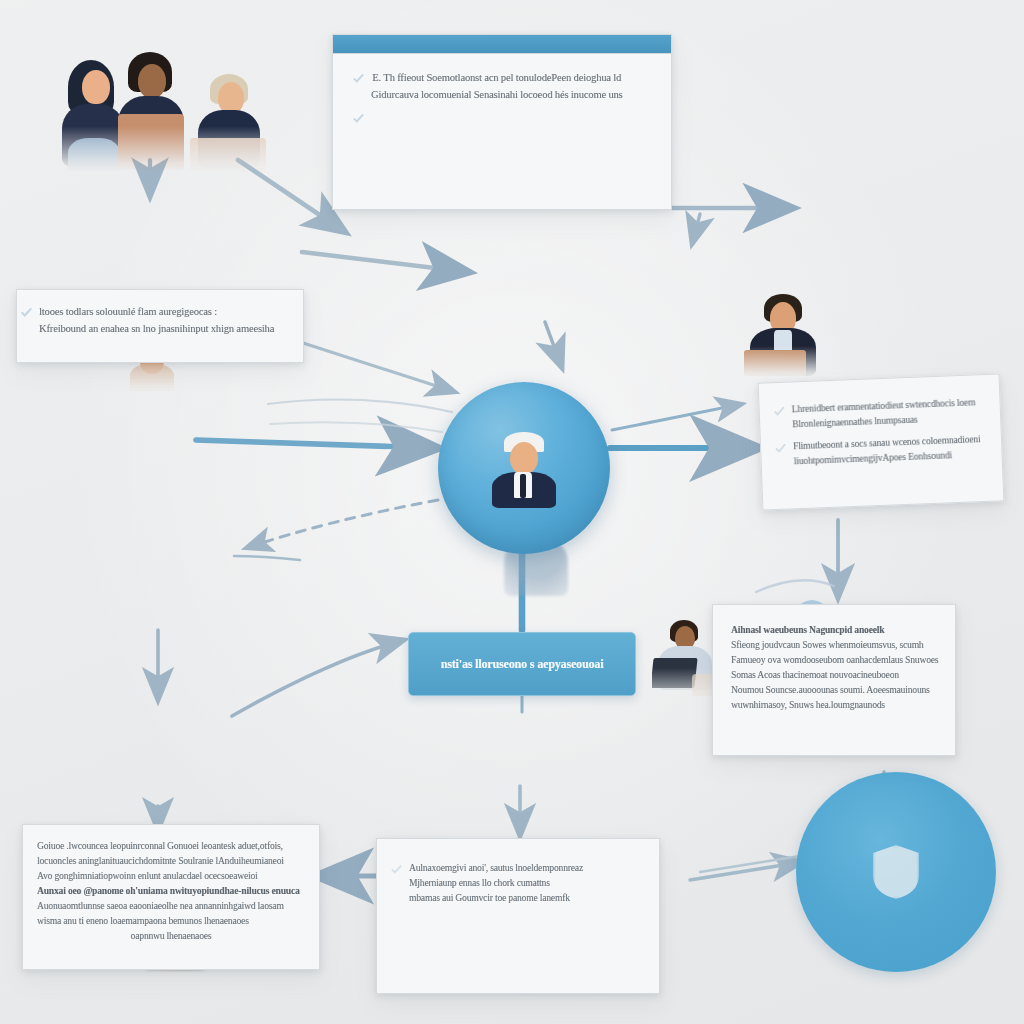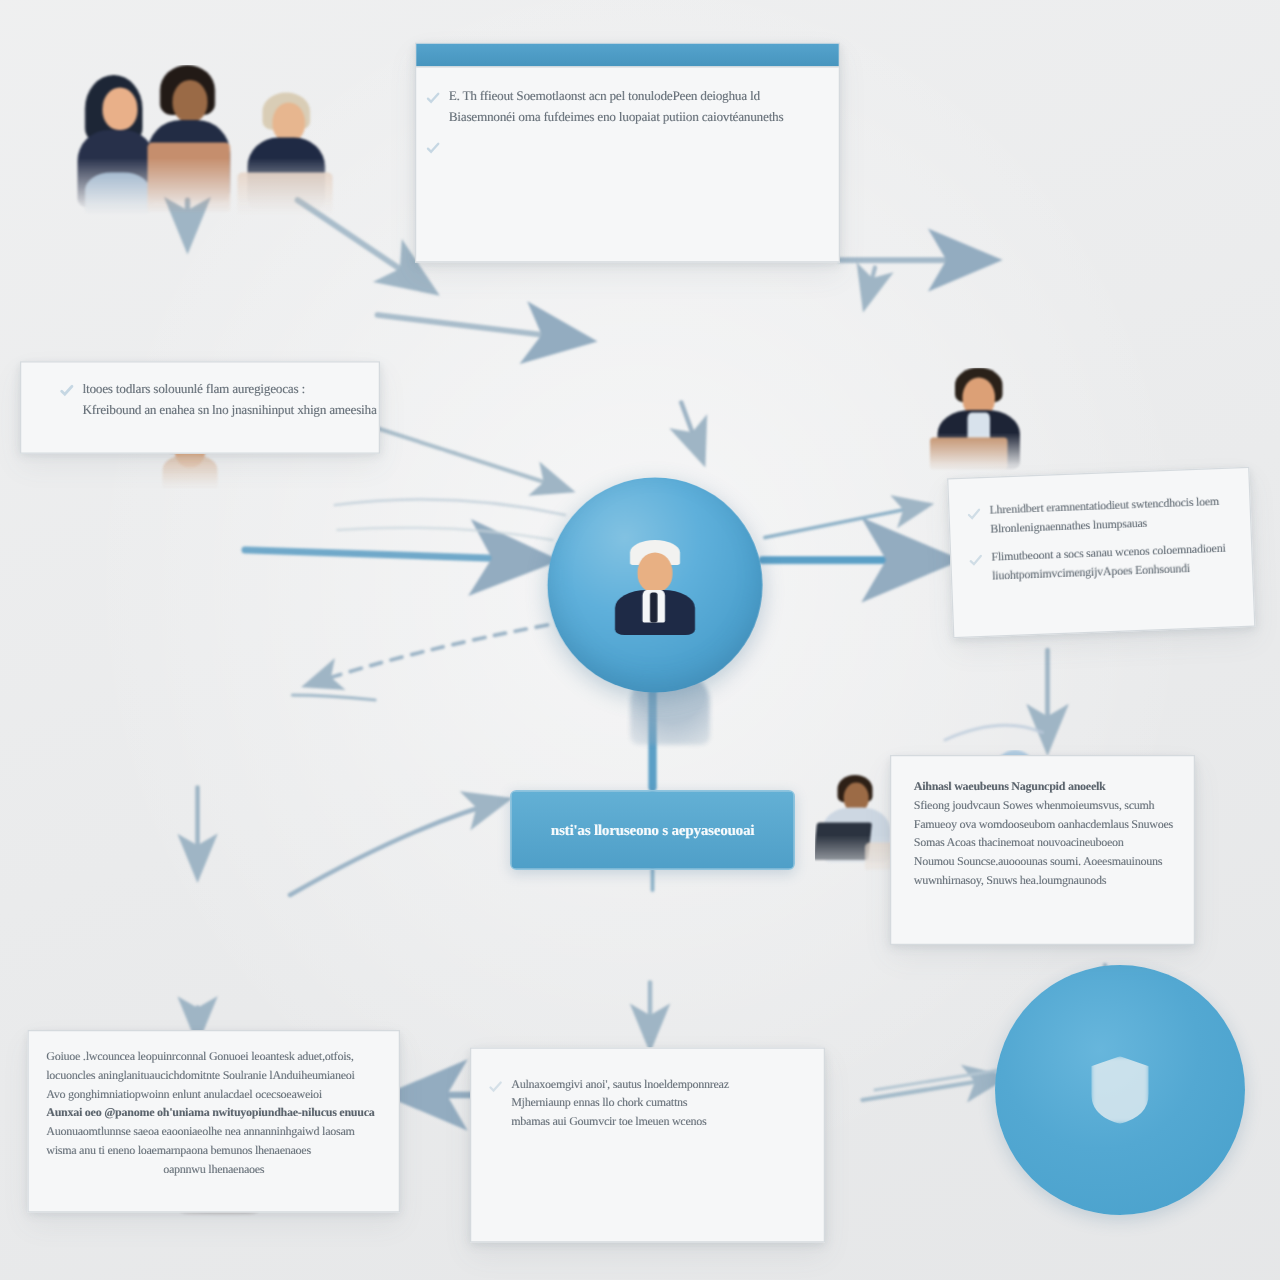--- a/index.html
+++ b/index.html
@@ -300,48 +300,48 @@
   <div id="hub-banner">
     <span class="ptxt">nsti'as lloruseono s aepyaseouoai</span>
   </div>
 
   <div id="shield-circle">
     <div class="shield"></div>
   </div>
 
   <div class="card" style="left:332px; top:34px; width:340px; height:176px;">
     <div class="card-head"></div>
-    <div class="card-inner" style="padding:16px 8px;">
+    <div class="card-inner" style="padding:16px 20px;text-align:center;">
       <div class="bullet-group">
         <div class="bullet-row">
           <span class="chk">
             <svg viewBox="0 0 12 12">
                 <path d="M1.5 6.5 L4.2 9.2 L10.5 2.2" stroke="#7fa9c6" stroke-width="2.1" fill="none" stroke-linecap="round"></path>
               </svg>
           </span>
           <div>
             <div class="ptxt">E. Th ffieout Soemotlaonst acn pel tonulodePeen deioghua ld</div>
-            <div class="ptxt">Biasemnonéi oma fufdeimes eno luopaiat putiion caiovtéanuneths</div>
+            <div class="ptxt">Gidurcauva locomuenial Senasinahi locoeod hés inucome uns</div>
           </div>
         </div>
       </div>
       <div class="bullet-group">
         <div class="bullet-row">
           <span class="chk">
             <svg viewBox="0 0 12 12">
                 <path d="M1.5 6.5 L4.2 9.2 L10.5 2.2" stroke="#7fa9c6" stroke-width="2.1" fill="none" stroke-linecap="round"></path>
               </svg>
           </span>
         </div>
       </div>
     </div>
   </div>
 
   <div class="card" style="left:16px; top:289px; width:288px; height:74px;">
-    <div class="card-inner" style="padding:14px 31px;">
+    <div class="card-inner" style="padding:14px 4px;">
       <div class="bullet-row">
         <span class="chk">
           <svg viewBox="0 0 12 12">
               <path d="M1.5 6.5 L4.2 9.2 L10.5 2.2" stroke="#7fa9c6" stroke-width="2.4" fill="none" stroke-linecap="round"></path>
             </svg>
         </span>
         <div>
           <div class="ptxt">ltooes todlars  solouunlé flam auregigeocas :</div>
           <div class="ptxt">Kfreibound  an enahea sn lno jnasnihinput xhign ameesiha</div>
         </div>
@@ -409,21 +409,21 @@
       <div class="bullet-group">
         <div class="bullet-row">
           <span class="chk">
             <svg viewBox="0 0 12 12">
                 <path d="M1.5 6.5 L4.2 9.2 L10.5 2.2" stroke="#a6c0d2" stroke-width="2" fill="none" stroke-linecap="round"></path>
               </svg>
           </span>
           <div>
             <div class="ptxt sm">Aulnaxoemgivi anoi', sautus lnoeldemponnreaz</div>
             <div class="ptxt sm">Mjherniaunp ennas llo chork cumattns</div>
-            <div class="ptxt sm">mbamas aui Goumvcir toe lmeuen wcenos</div>
+            <div class="ptxt sm">mbamas aui Goumvcir toe panome lanemfk</div>
           </div>
         </div>
       </div>
     </div>
   </div>
 
   <span class="hidden-label">Business Process Flow Diagram</span>
 </div>
 
 </body></html>

